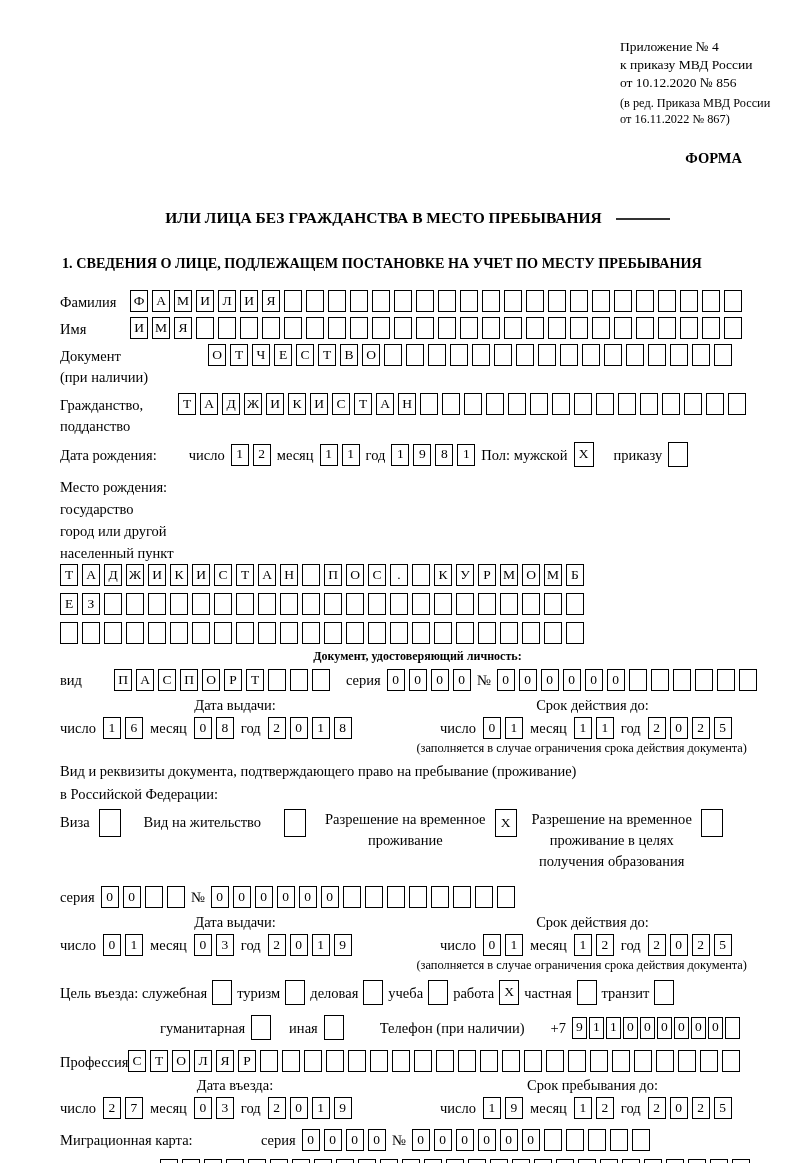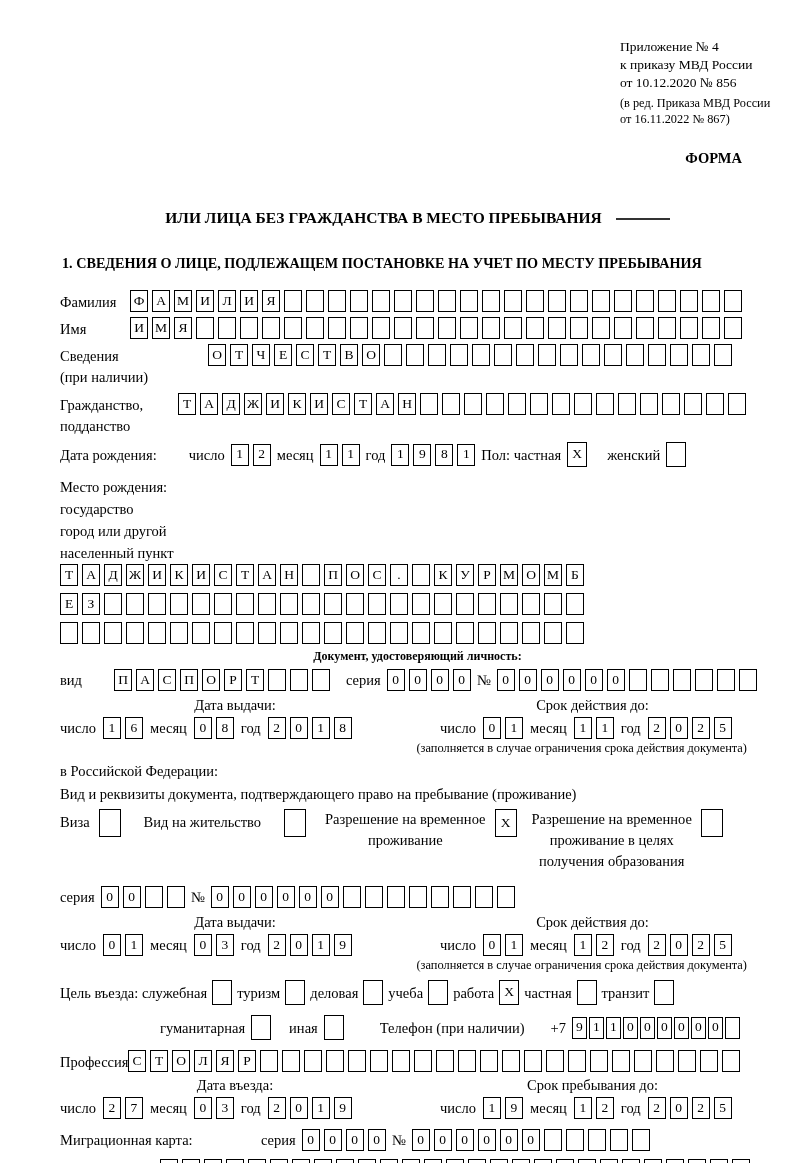--- a/index.html
+++ b/index.html
@@ -136,21 +136,21 @@
           <span class="cell"></span>
           <span class="cell"></span>
           <span class="cell"></span>
           <span class="cell"></span>
           <span class="cell"></span>
         </span>
     </div>
 
     <div class="row">
       <span class="lblcol w148">
-        <span>Сведения</span>
+        <span>Документ</span>
         <span>(при наличии)</span>
       </span>
       <span class="boxes">
           <span class="cell">О</span>
           <span class="cell">Т</span>
           <span class="cell">Ч</span>
           <span class="cell">Е</span>
           <span class="cell">С</span>
           <span class="cell">Т</span>
           <span class="cell">В</span>
@@ -222,26 +222,26 @@
           <span class="cell">1</span>
           <span class="cell">1</span>
         </span>
       <span>год</span>
       <span class="boxes">
           <span class="cell">1</span>
           <span class="cell">9</span>
           <span class="cell">8</span>
           <span class="cell">1</span>
         </span>
-      <span>Пол: частная</span>
+      <span>Пол: мужской</span>
       <span class="boxes chk">
           <span class="cell">X</span>
         </span>
       <span style="width:8px"></span>
-      <span>женский</span>
+      <span>приказу</span>
       <span class="boxes chk">
           <span class="cell"></span>
         </span>
     </div>
 
     <div class="row" style="margin-top:7px;flex-direction:column;">
       <span class="lblcol w148" style="line-height:22px;">
         <span>Место рождения:</span>
         <span>государство</span>
         <span>город или другой</span>
@@ -411,22 +411,22 @@
               <span class="cell">2</span>
               <span class="cell">0</span>
               <span class="cell">2</span>
               <span class="cell">5</span>
             </span>
         </div>
       </div>
     </div>
     <div class="note">(заполняется в случае ограничения срока действия документа)</div>
 
+    <div class="plain">Вид и реквизиты документа, подтверждающего право на пребывание (проживание)</div>
     <div class="plain">в Российской Федерации:</div>
-    <div class="plain">Вид и реквизиты документа, подтверждающего право на пребывание (проживание)</div>
 
     <div class="permit-row">
       <span class="pr-pair">
         <span style="padding-top:5px;">Виза</span>
         <span class="boxes chkbig">
             <span class="cell"></span>
           </span>
       </span>
       <span class="pr-pair" style="margin-left:14px;">
         <span style="padding-top:5px;">Вид на жительство</span>

